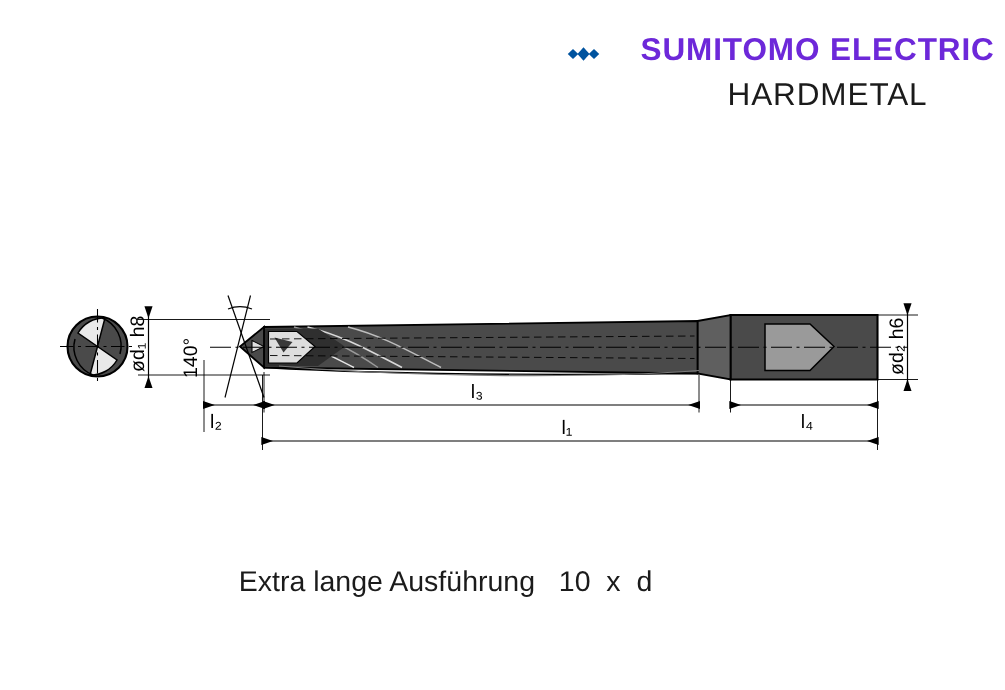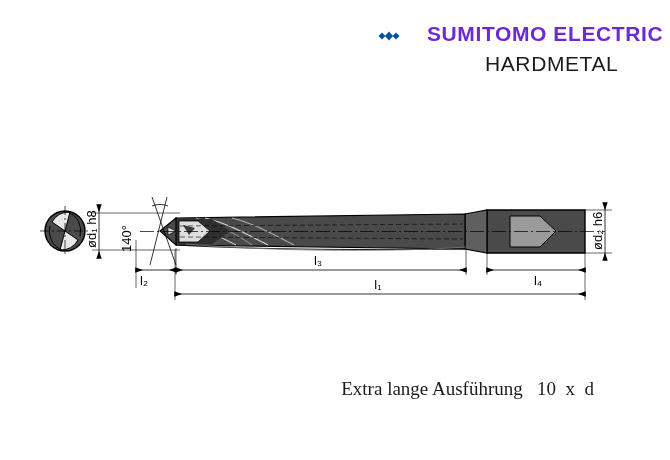--- a/index.html
+++ b/index.html
@@ -65,25 +65,24 @@
     left: 0;
     top: 0;
   }
 
   
   .caption {
     position: absolute;
     left: 0px;
     top: 378px;
     width: 594px;
-    text-align: right;
+    text-align: center;
     font-size: 19px;
     color: #1b1b1b;
     white-space: pre;
-    font-family: Liberation Serif, serif;
   }
 </style>
 </head>
 <body>
 
 <div id="stage">
 
   <div class="logo">
     <div class="logo-mark">
       <svg width="26" height="18" viewBox="0 0 26 18">

